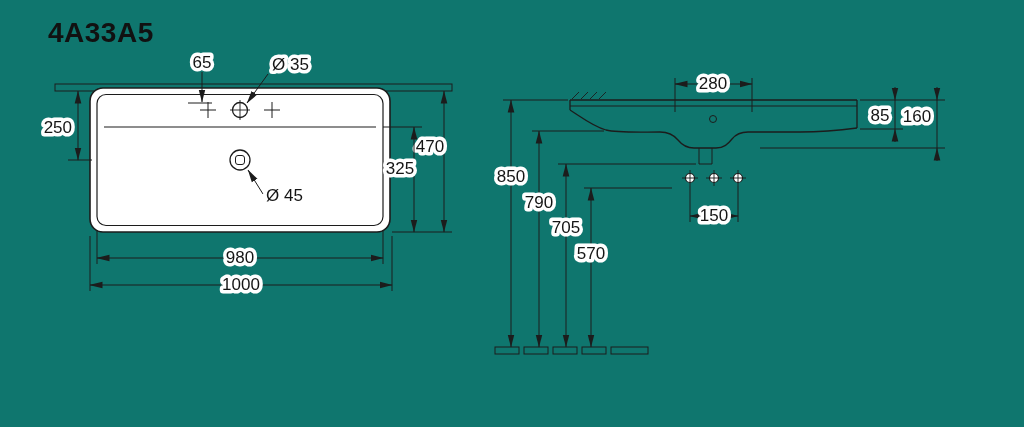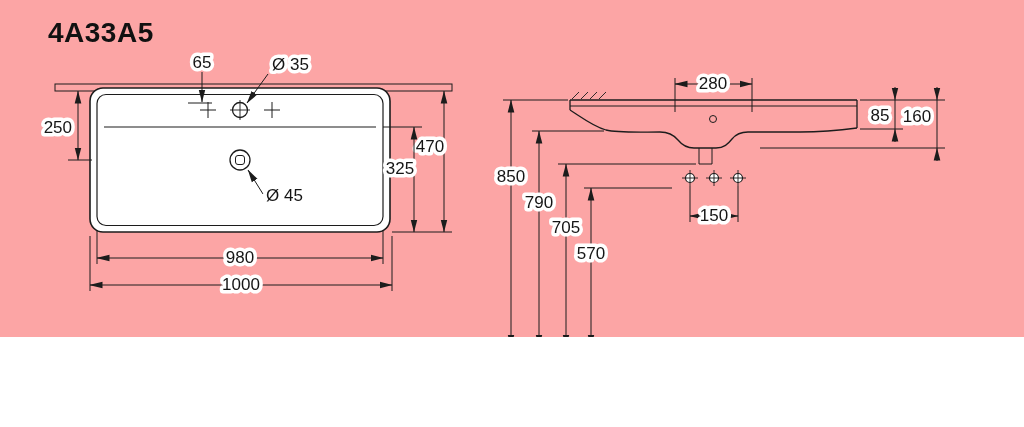--- a/index.html
+++ b/index.html
@@ -1,19 +1,19 @@
 <!DOCTYPE html>
 <html><head>
 <meta charset="utf-8">
 <style>
   html,body { margin:0; padding:0; background:#ffffff; }
   .page {
     position:relative;
-    width:1024px; height:337px;
-    background:#fca5a5;
+    width:1024px; height:427px;
+    background:#0f766e;
     font-family:"Liberation Sans", sans-serif;
     overflow:hidden;
   }
   svg { display:block; }
   .title {
     font-family:"Liberation Sans", sans-serif;
     font-size:28px;
     font-weight:bold;
     fill:#111111;
     letter-spacing:0.5px;

